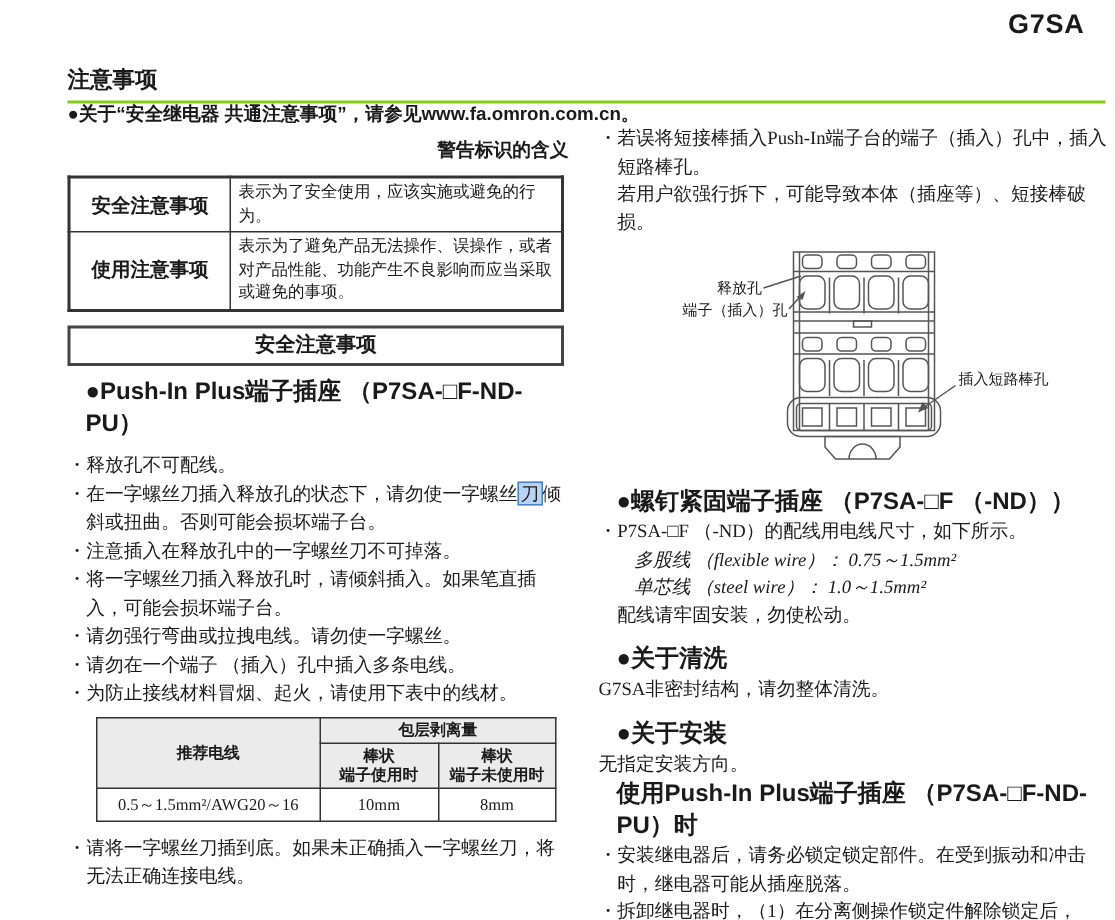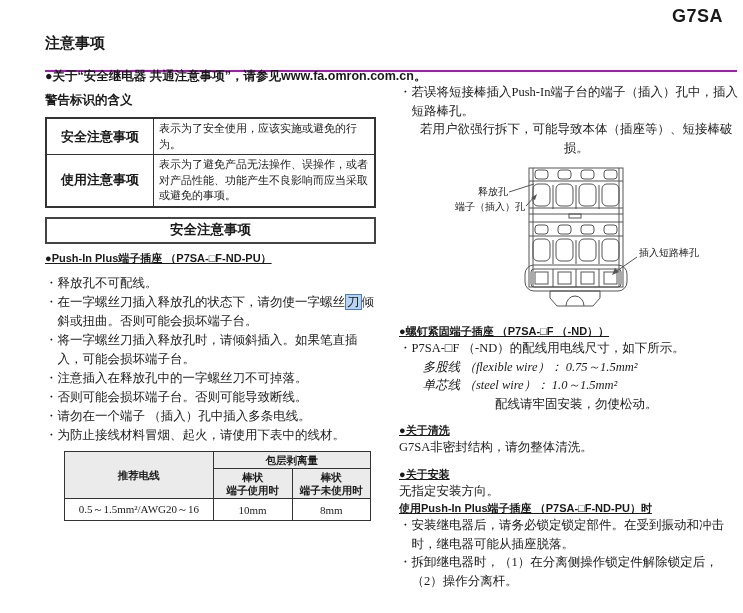--- a/index.html
+++ b/index.html
@@ -3,37 +3,37 @@
 <meta charset="utf-8">
 <style>
   html,body{margin:0;padding:0;}
   body{
     width:743px;height:613px;position:relative;background:#ffffff;
     font-family:"Liberation Serif","DejaVu Serif",serif;color:#1a1a1a;
     overflow:hidden;
   }
   
   .product-code{position:absolute;top:6px;right:20px;font-family:"Liberation Sans","DejaVu Sans",sans-serif;font-weight:bold;font-size:18px;letter-spacing:.5px;}
-  .page-title-wrap{position:absolute;left:45px;top:34px;width:692px;border-bottom:2px solid #a21caf;padding-bottom:17px;}
+  .page-title-wrap{position:absolute;left:45px;top:44px;width:692px;border-bottom:2px solid #84cc16;padding-bottom:4px;}
   .page-title{font-family:"Liberation Sans","DejaVu Sans",sans-serif;font-weight:bold;font-size:15px;}
   .intro-line{position:absolute;left:45px;top:68px;font-family:"Liberation Sans","DejaVu Sans",sans-serif;font-weight:bold;font-size:12.5px;}
   
   .col-left{position:absolute;left:45px;top:92px;width:334px;}
   .col-right{position:absolute;left:399px;top:83px;width:342px;}
   
-  .subhead{font-family:"Liberation Sans","DejaVu Sans",sans-serif;font-weight:bold;font-size:12.5px;margin:0 0 8px 0;}
+  .subhead{font-family:"Liberation Sans","DejaVu Sans",sans-serif;font-weight:bold;font-size:12.5px;margin:0 0 8px 0;text-align:right;}
   table.warn{border-collapse:collapse;width:331px;border:2px solid #333;}
   table.warn td{border:1px solid #333;vertical-align:middle;}
   table.warn td.wlabel{font-family:"Liberation Sans","DejaVu Sans",sans-serif;font-weight:bold;font-size:13px;text-align:center;width:102px;padding:2px 2px;}
   table.warn td.wdesc{font-size:11px;line-height:15.5px;padding:2px 5px;}
   .boxhead{margin-top:9px;border:2px solid #444;text-align:center;font-family:"Liberation Sans","DejaVu Sans",sans-serif;font-weight:bold;font-size:13.5px;padding:2px 0 3px 0;width:327px;}
-  .sec-head{font-family:"Liberation Sans","DejaVu Sans",sans-serif;font-weight:bold;font-size:11px;margin:7px 0 0 0;text-decoration:underline;}
+  .sec-head{font-family:"Liberation Sans","DejaVu Sans",sans-serif;font-weight:bold;font-size:16px;margin:7px 0 0 12px;}
   .blist{margin-top:8px;font-size:12.5px;line-height:19px;}
   .b{padding-left:1em;text-indent:-1em;}
-  .cont{padding-left:1em;text-align:center;}
+  .cont{padding-left:1em;}
   .sub{padding-left:1.9em;font-style:italic;}
   .hl{background:#b9d3f0;border:1px solid #4a7fd0;padding:0 1px;}
   table.wire{border-collapse:collapse;margin:6px 0 0 19px;width:307px;border:1.5px solid #333;font-size:11px;}
   table.wire td,table.wire th{border:1px solid #333;text-align:center;}
   table.wire th{background:#ebebeb;font-family:"Liberation Sans","DejaVu Sans",sans-serif;font-weight:bold;font-size:10.5px;line-height:12.5px;white-space:pre-line;padding:2px 2px;}
   table.wire td{padding:3px 2px;font-size:11px;}
   table.wire .c0{width:150px;}
   table.wire .c1,table.wire .c2{width:78px;}
   .blist2{margin-top:8px;font-size:12.5px;line-height:19px;}
   
@@ -72,23 +72,23 @@
   </tbody>
     </table>
 
   <div class="boxhead">安全注意事项</div>
 
   <div class="sec-head">●Push-In Plus端子插座 （P7SA-□F-ND-PU）</div>
 
   <div class="blist">
     <div class="b">・释放孔不可配线。</div>
     <div class="b"><span>・在一字螺丝刀插入释放孔的状态下，请勿使一字螺丝</span><span class="hl">刀</span><span>倾斜或扭曲。否则可能会损坏端子台。</span></div>
+    <div class="b">・注意插入在释放孔中的一字螺丝刀不可掉落。</div>
     <div class="b">・将一字螺丝刀插入释放孔时，请倾斜插入。如果笔直插入，可能会损坏端子台。</div>
-    <div class="b">・注意插入在释放孔中的一字螺丝刀不可掉落。</div>
-    <div class="b">・否则可能会损坏端子台。否则可能导致断线。</div>
+    <div class="b">・请勿强行弯曲或拉拽电线。请勿使一字螺丝。</div>
     <div class="b">・请勿在一个端子 （插入）孔中插入多条电线。</div>
     <div class="b">・为防止接线材料冒烟、起火，请使用下表中的线材。</div>
   </div>
 
   <table class="wire">
     <tbody>
         <tr>
       <th class="c0" rowspan="2">推荐电线</th>
       <th colspan="2">包层剥离量</th>
     </tr>
@@ -100,20 +100,21 @@
     </tr>
     <tr>
       <td>0.5～1.5mm²/AWG20～16</td>
       <td>10mm</td>
       <td>8mm</td>
     </tr>
   </tbody>
     </table>
 
   <div class="blist2">
+    <div class="b">・请将一字螺丝刀插到底。如果未正确插入一字螺丝刀，将无法正确连接电线。</div>
   </div>
 
 </div>
 
 <div class="col-right">
 
   <div class="rtext">
     <div class="b">・若误将短接棒插入Push-In端子台的端子（插入）孔中，插入短路棒孔。</div>
     <div class="cont">若用户欲强行拆下，可能导致本体（插座等）、短接棒破损。</div>
   </div>

